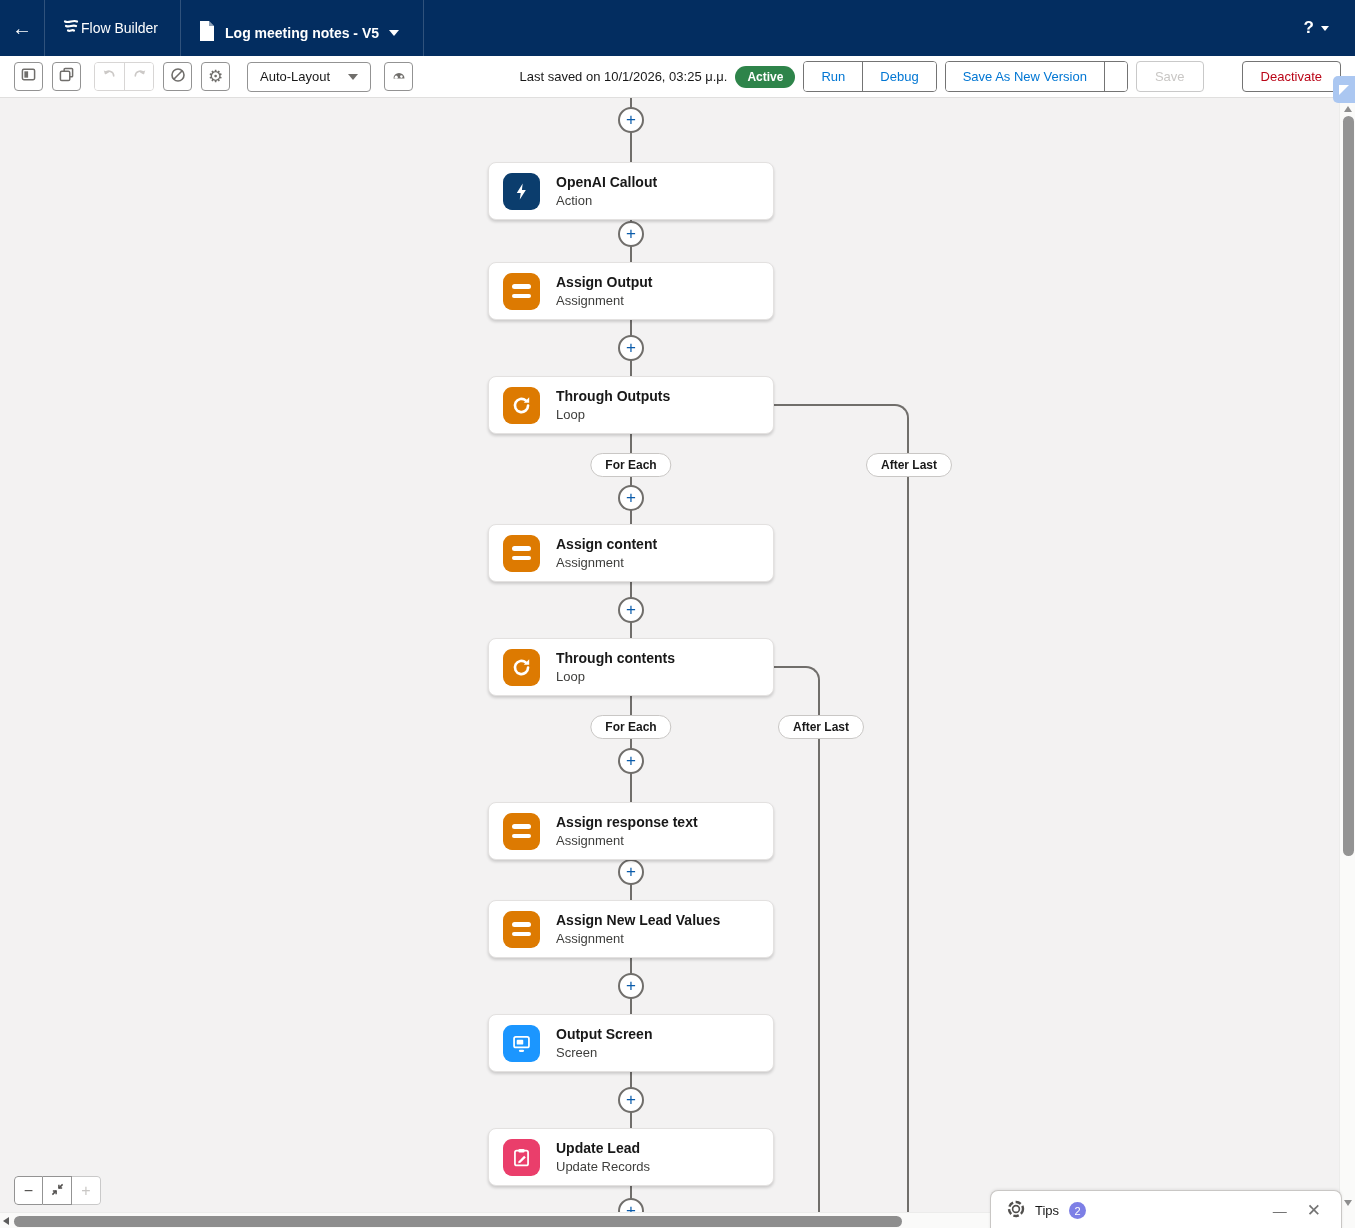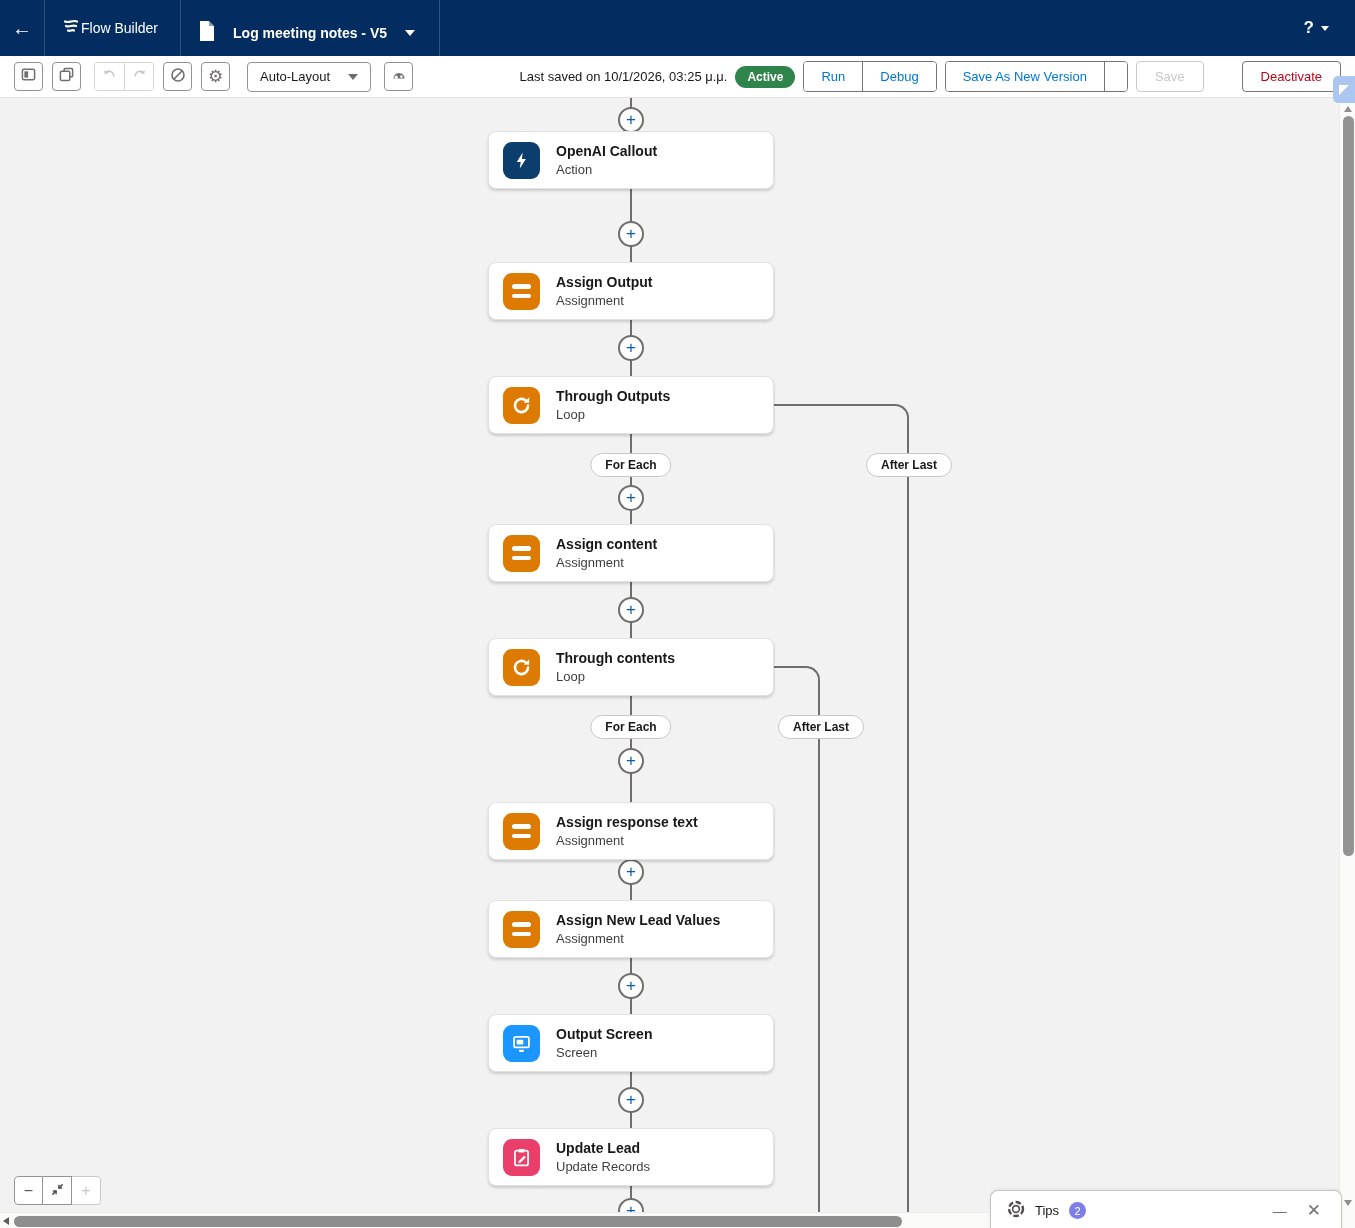--- a/index.html
+++ b/index.html
@@ -6,21 +6,21 @@
   html,body { width:1355px; height:1228px; }
   body { font-family:"Liberation Sans", sans-serif; }
   #app { position:relative; width:1355px; height:1228px; overflow:hidden; background:#f3f2f2; }
 
   
   .header { position:absolute; top:0; left:0; width:1355px; height:56px; background:#032d60; display:flex; align-items:stretch; color:#fff; z-index:40; }
   .hdr-back { width:44px; display:flex; align-items:center; justify-content:center; font-size:20px; cursor:pointer; }
   .hdr-div { width:1px; background:rgba(255,255,255,0.18); }
   .hdr-brand { display:flex; align-items:center; padding:0 22px 0 16px; }
   .hdr-brand-label { font-size:14px; font-weight:400; }
-  .hdr-doc { display:flex; align-items:center; gap:18px; padding:10px 24px 0 18px; }
+  .hdr-doc { display:flex; align-items:center; gap:10px; padding:10px 24px 0 18px; }
   .hdr-doc-label { font-size:14px; font-weight:700; }
   .caret-down { width:0; height:0; border-left:5px solid transparent; border-right:5px solid transparent; border-top:6px solid #fff; display:inline-block; }
   .hdr-spacer { flex:1; }
   .hdr-help { display:flex; align-items:center; gap:7px; padding-right:26px; }
   .hdr-help-q { font-size:17px; font-weight:700; }
   .caret-sm { width:0; height:0; border-left:4px solid transparent; border-right:4px solid transparent; border-top:5px solid #fff; }
 
   
   .toolbar { position:absolute; top:56px; left:0; width:1355px; height:42px; background:#fff; border-bottom:1px solid #e0dfde; display:flex; align-items:center; padding:0 14px; gap:9px; z-index:39; }
   .tb-btn { width:29px; height:29px; border:1px solid #939393; border-radius:4px; background:#fff; display:flex; align-items:center; justify-content:center; color:#706e6b; cursor:pointer; flex:none; }
@@ -214,21 +214,21 @@
     <div class="plus-node" style="left:618px; top:123px;">+</div>
     <div class="plus-node" style="left:618px; top:237px;">+</div>
     <div class="plus-node" style="left:618px; top:387px;">+</div>
     <div class="plus-node" style="left:618px; top:499px;">+</div>
     <div class="plus-node" style="left:618px; top:650px;">+</div>
     <div class="plus-node" style="left:618px; top:761px;">+</div>
     <div class="plus-node" style="left:618px; top:875px;">+</div>
     <div class="plus-node" style="left:618px; top:989px;">+</div>
     <div class="plus-node" style="left:618px; top:1100px;">+</div>
 
-    <div class="node" style="top:33px;">
+    <div class="node" style="top:64px;">
       <div class="node-icon icon-action">
         <svg width="19" height="19" viewBox="0 0 24 24">
             <path fill="#fff" d="M13.5 2 6 14h5l-1.2 8L17.5 10h-5z"></path>
           </svg>
       </div>
       <div>
         <div class="node-title">OpenAI Callout</div>
         <div class="node-sub">Action</div>
       </div>
     </div>

